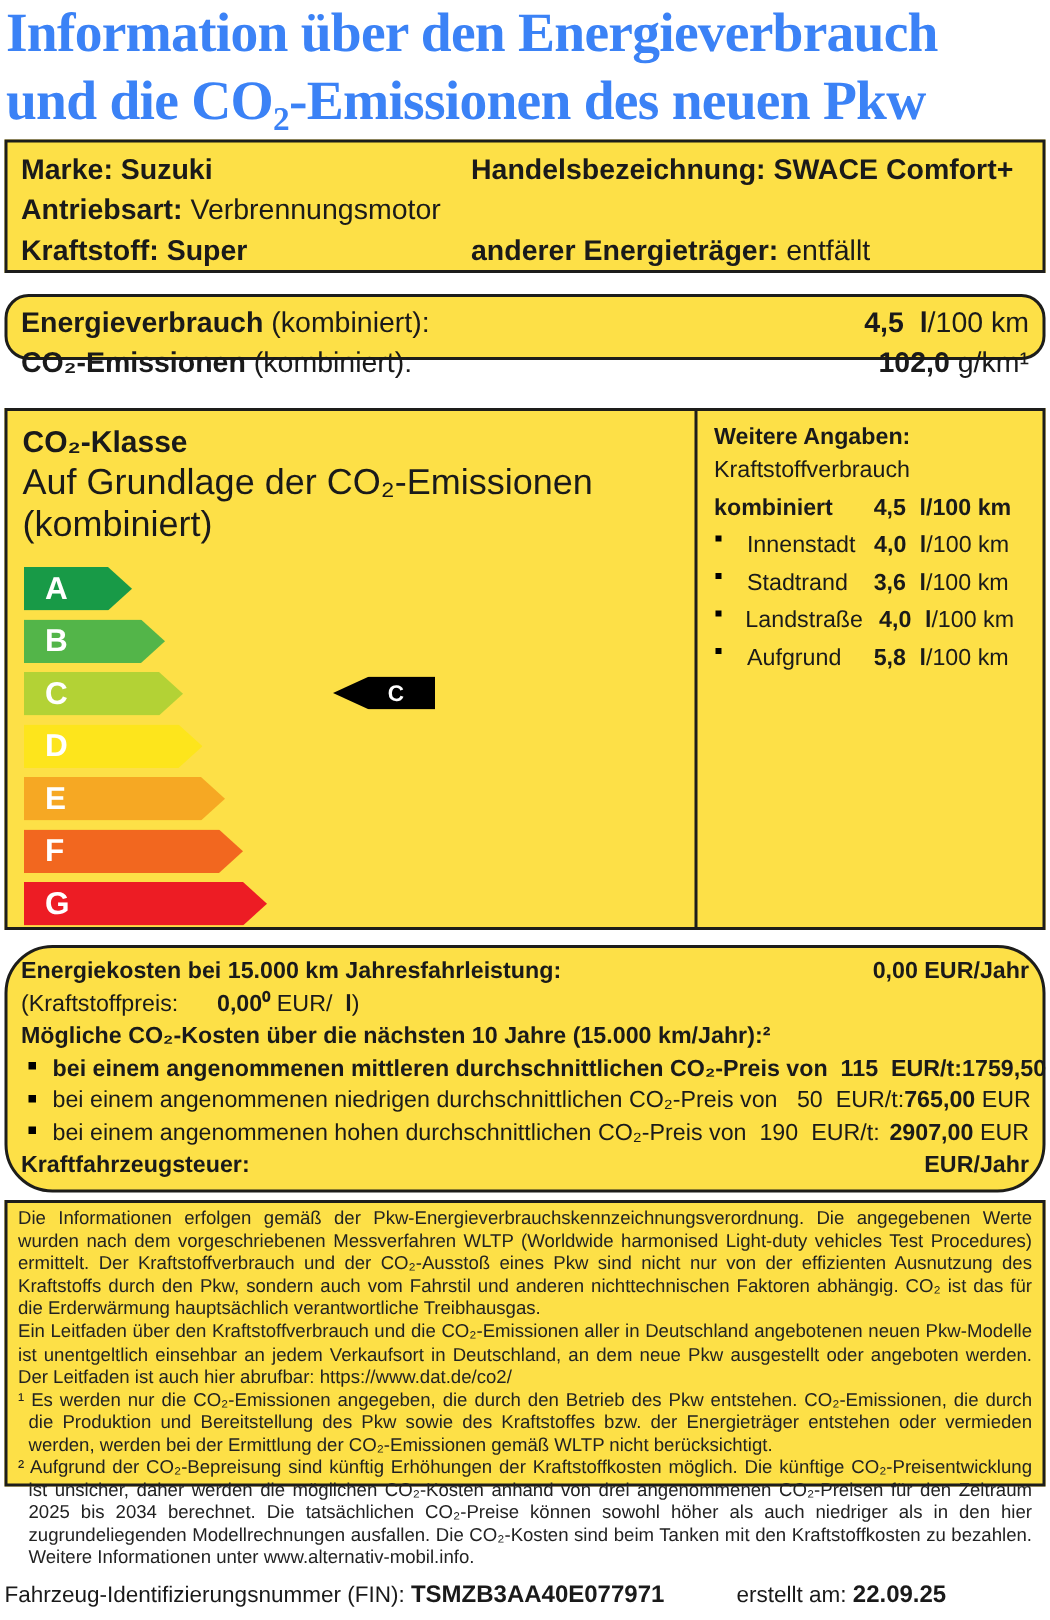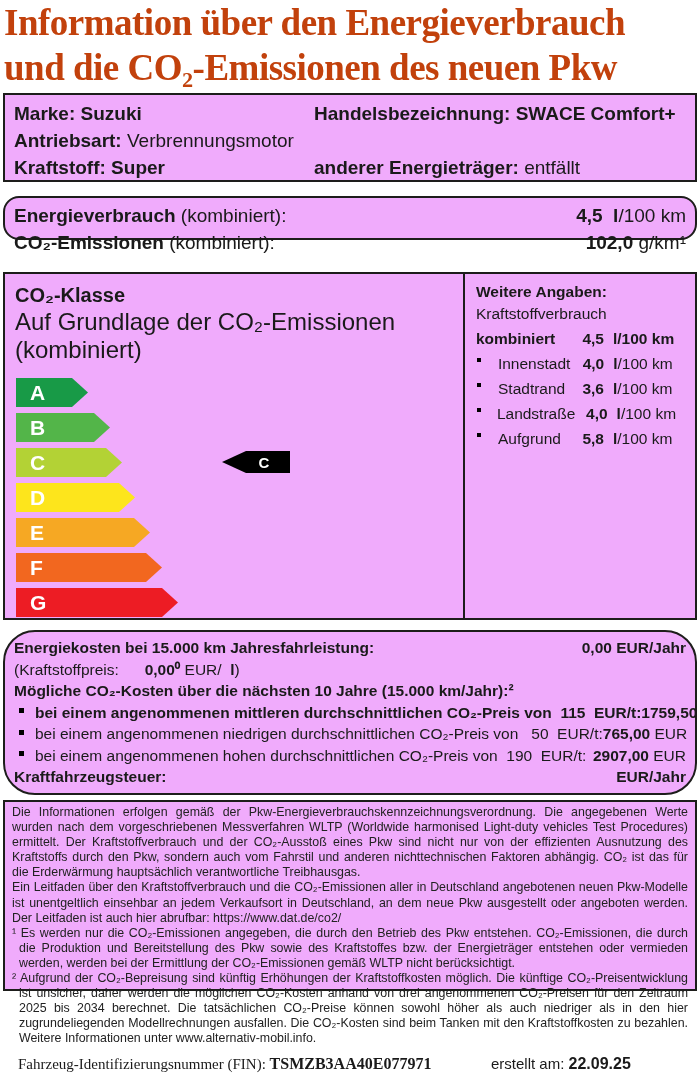--- a/index.html
+++ b/index.html
@@ -1,20 +1,20 @@
 <!DOCTYPE html>
 <html><head>
 <meta charset="utf-8">
 <style>
   html,body{margin:0;padding:0;background:#fff;}
   .page{position:relative;width:700px;height:1080px;background:#fff;color:#1a1a1a;
         font-family:"Liberation Sans",sans-serif;overflow:hidden;}
   .title{position:absolute;left:4px;top:0px;font-family:"Liberation Serif","DejaVu Serif",serif;
-         font-weight:bold;font-size:37px;line-height:45px;color:#c2410c;letter-spacing:-0.5px;}
-  .box{position:absolute;left:3px;width:694px;border:2px solid #1d1d1b;box-sizing:border-box;background:#f0abfc;}
+         font-weight:bold;font-size:37px;line-height:45px;color:#3b82f6;letter-spacing:-0.5px;}
+  .box{position:absolute;left:3px;width:694px;border:2px solid #1d1d1b;box-sizing:border-box;background:#fde047;}
   .b{font-weight:bold;}
   
   .box-vehicle{top:93px;height:89px;padding:5px 9px;font-size:19px;line-height:27px;}
   .vrow{display:grid;grid-template-columns:300px 1fr;}
   
   .box-consumption{top:196px;height:44px;padding:4px 9px;font-size:19px;line-height:27px;border-radius:16px;}
   .crow{display:flex;}
   .crow .right{margin-left:auto;white-space:pre;}
   
   .box-class{top:272px;height:348px;display:flex;padding:0;}
@@ -44,21 +44,21 @@
   .cost-line{display:flex;align-items:baseline;}
   .cost-line .right{margin-left:auto;white-space:pre;}
   .sq{flex:0 0 5px;width:5px;height:5px;background:#000;margin:0 11px 3px 5px;align-self:center;}
   .ws{white-space:pre;}
   
   .box-legal{top:800px;height:191px;padding:3px 7px;font-size:12.4px;line-height:15.1px;
              text-align:justify;color:#222;}
   .fn{padding-left:7px;text-indent:-7px;}
   
   .footer{position:absolute;top:1055px;left:3px;width:694px;font-size:15px;}
-  .footer .fin-group{position:absolute;left:15px;top:0;font-family:Liberation Serif, serif;}
+  .footer .fin-group{position:absolute;left:0;top:0;}
   .footer .date-group{position:absolute;left:488px;top:0;text-align:center;}
   .footer .bval{font-weight:bold;font-size:16px;}
 </style>
 </head>
 <body>
 
 <div class="page">
 
   <div class="title">
     <div>Information über den Energieverbrauch</div>

